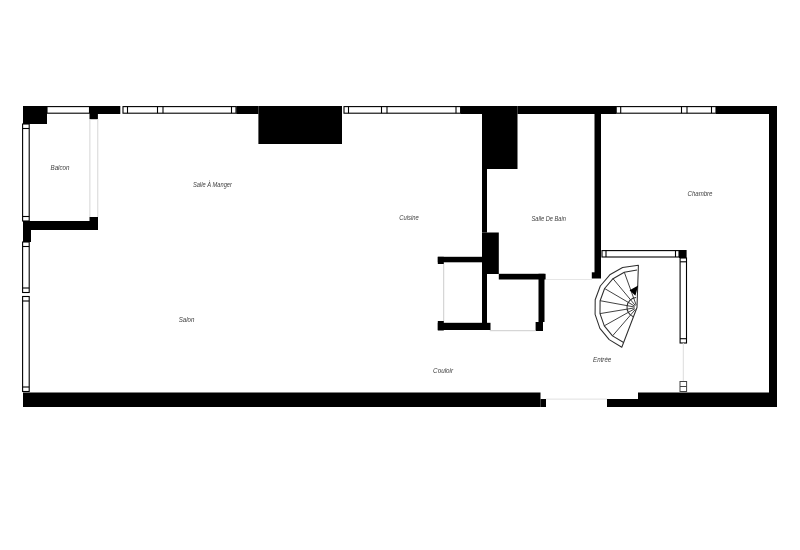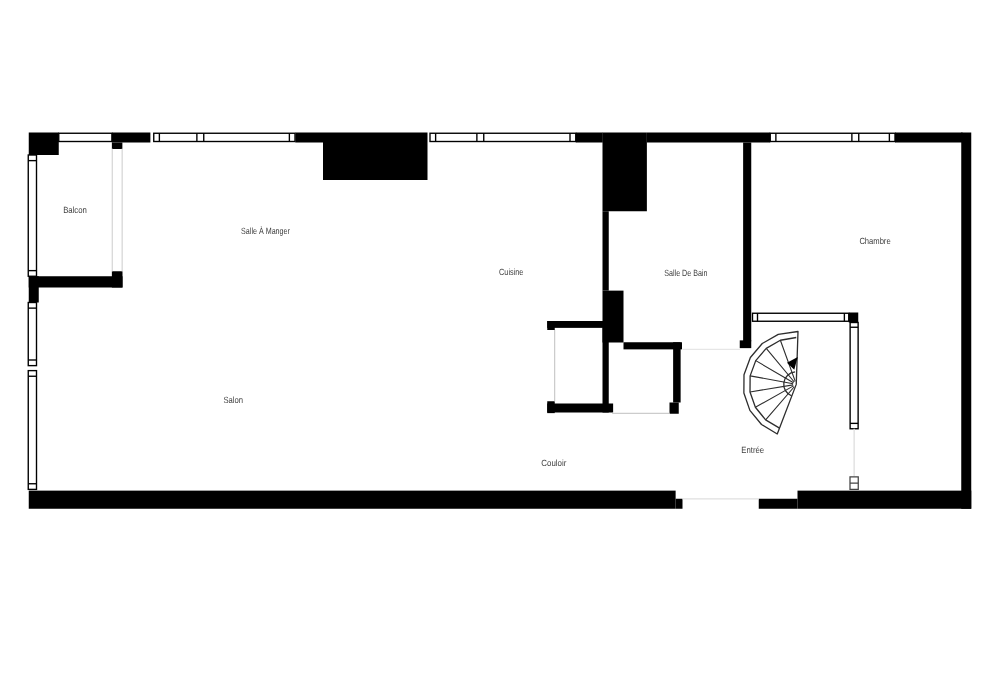--- a/index.html
+++ b/index.html
@@ -1,16 +1,16 @@
 <!DOCTYPE html>
 <html><head>
 <meta charset="utf-8">
 <style>
   html,body{margin:0;padding:0;background:#ffffff;-webkit-font-smoothing:antialiased;}
-  .wrap{width:800px;height:550px;position:relative;background:#fff;overflow:hidden;}
+  .wrap{width:800px;height:550px;position:relative;background:#fff;overflow:hidden;font-style:italic;}
   svg{display:block;}
   text{font-family:"Liberation Sans",sans-serif;fill:#3f3f3f;font-size:7.2px;}
 </style>
 </head>
 <body>
 <div class="wrap">
 <svg width="800" height="550" viewBox="0 0 800 550">
 
   <rect x="0" y="0" width="800" height="550" fill="#ffffff"></rect>
 

